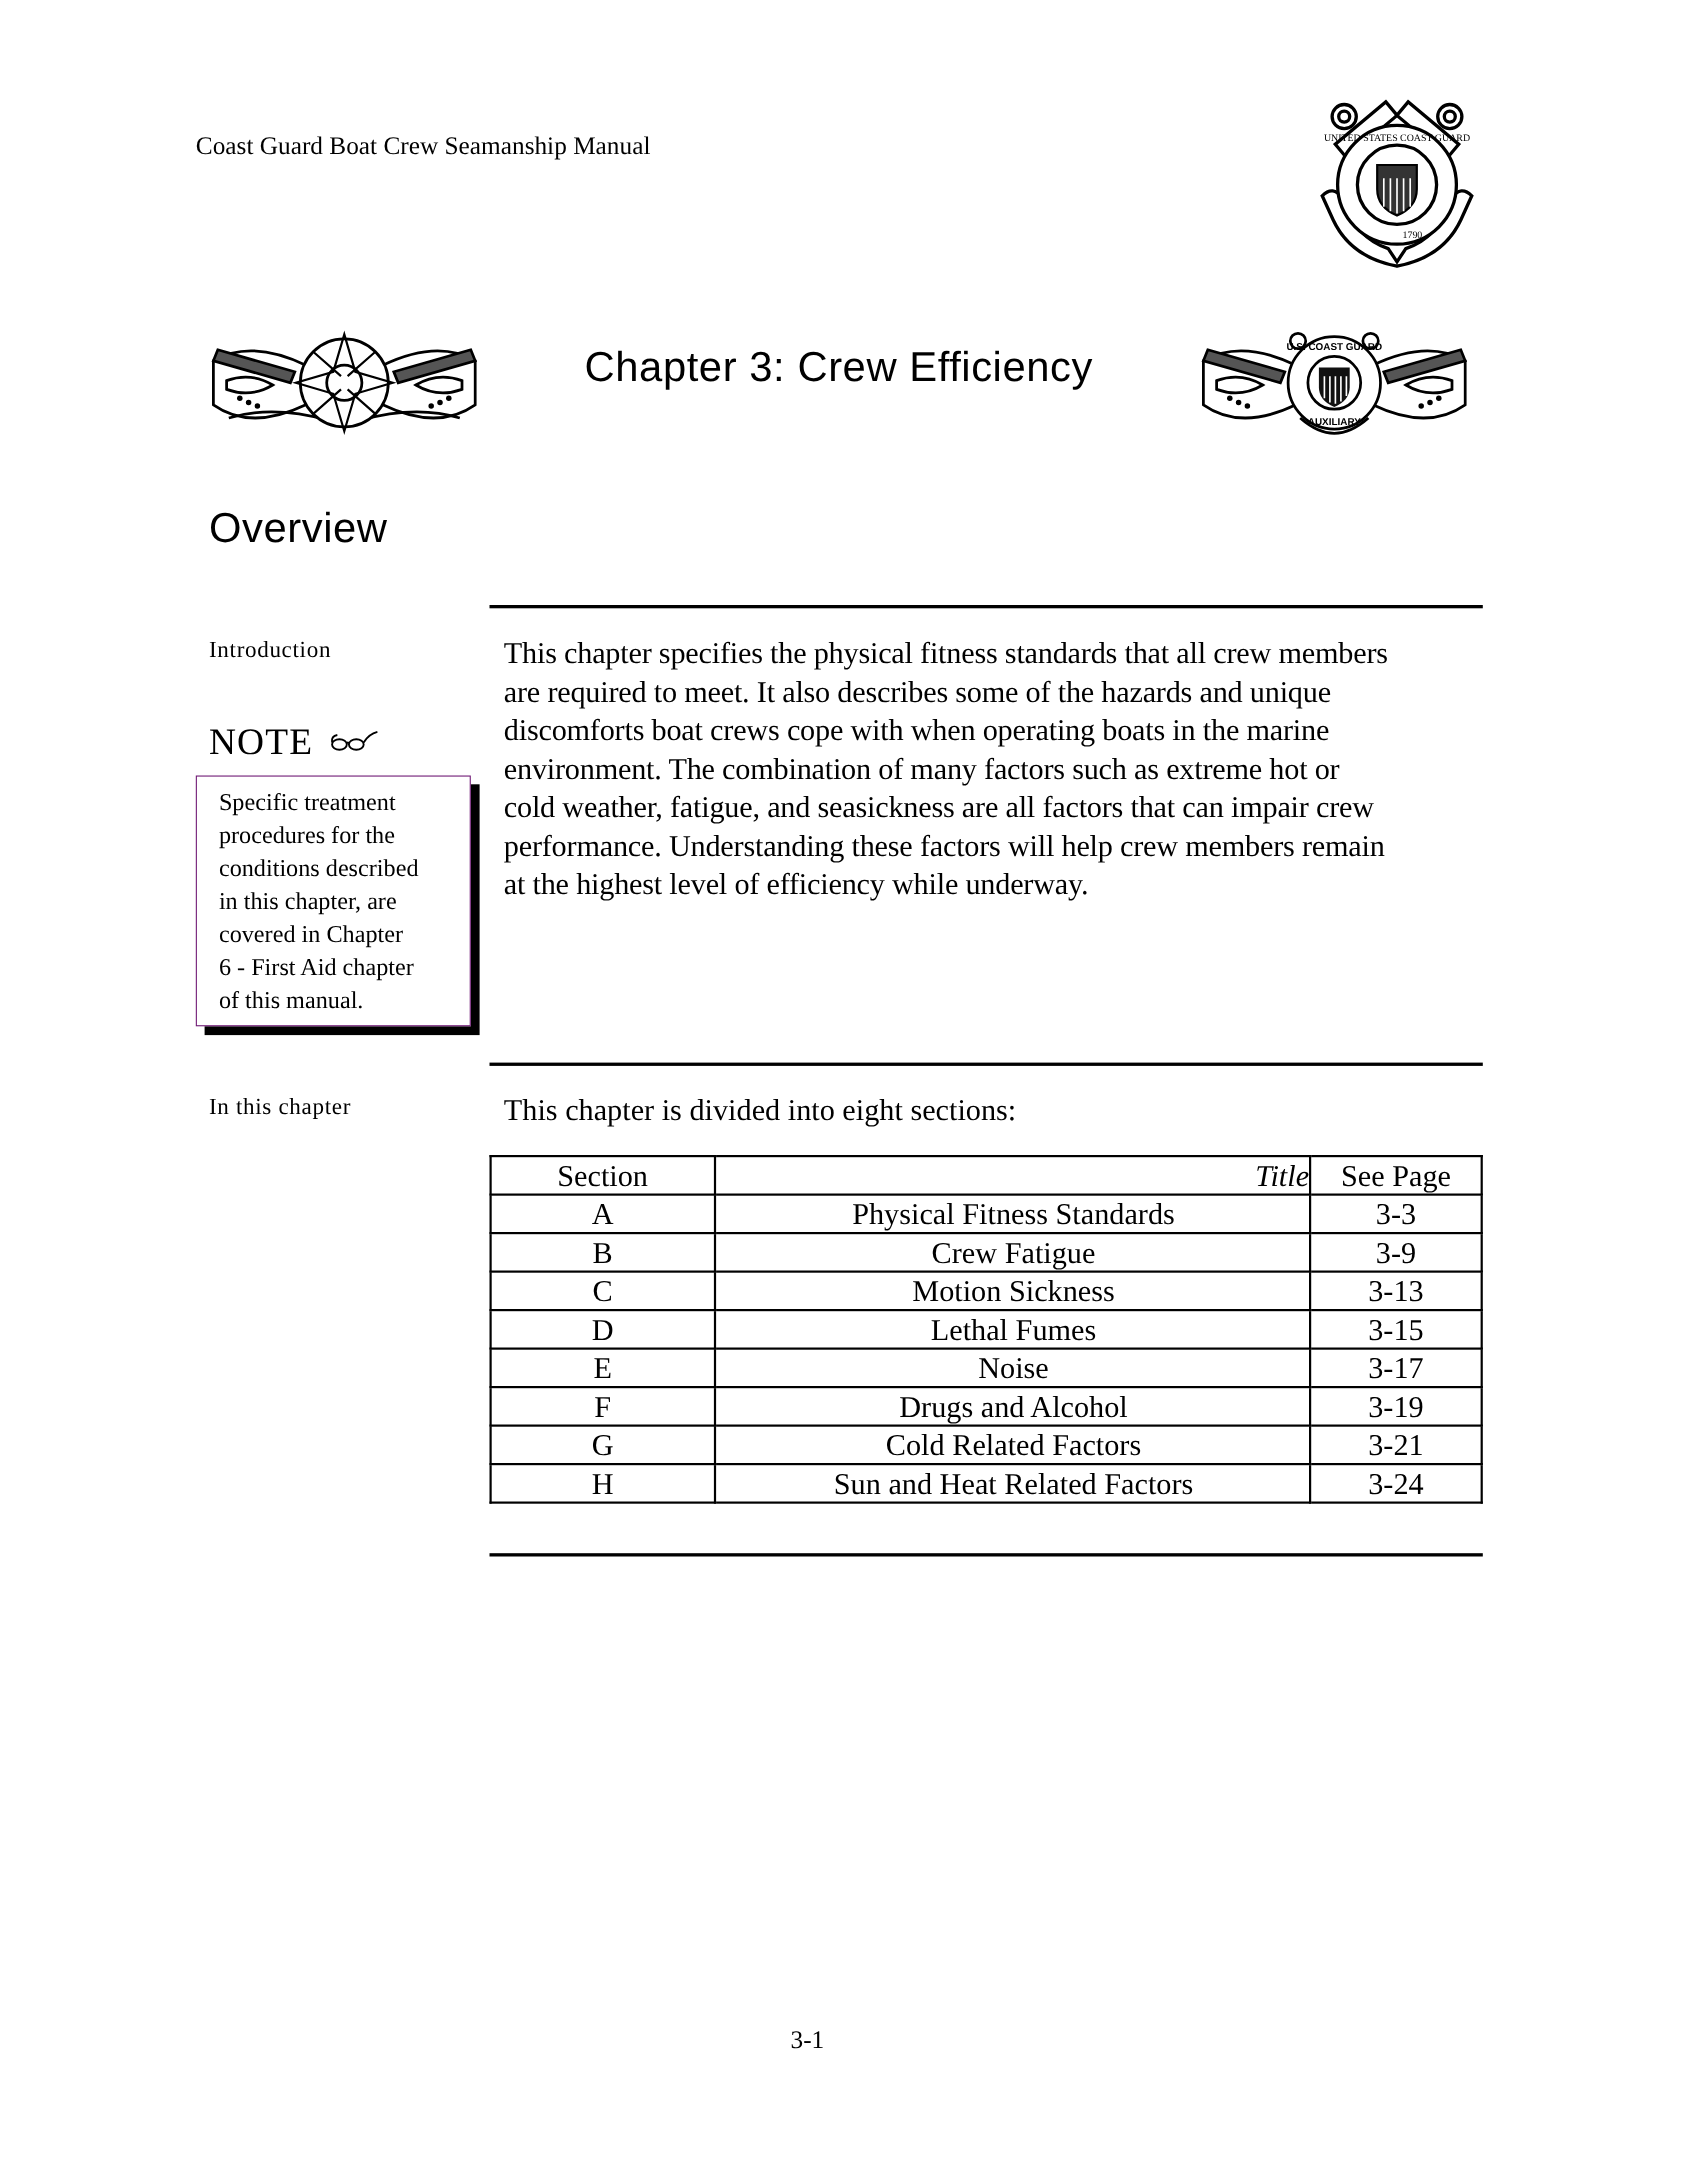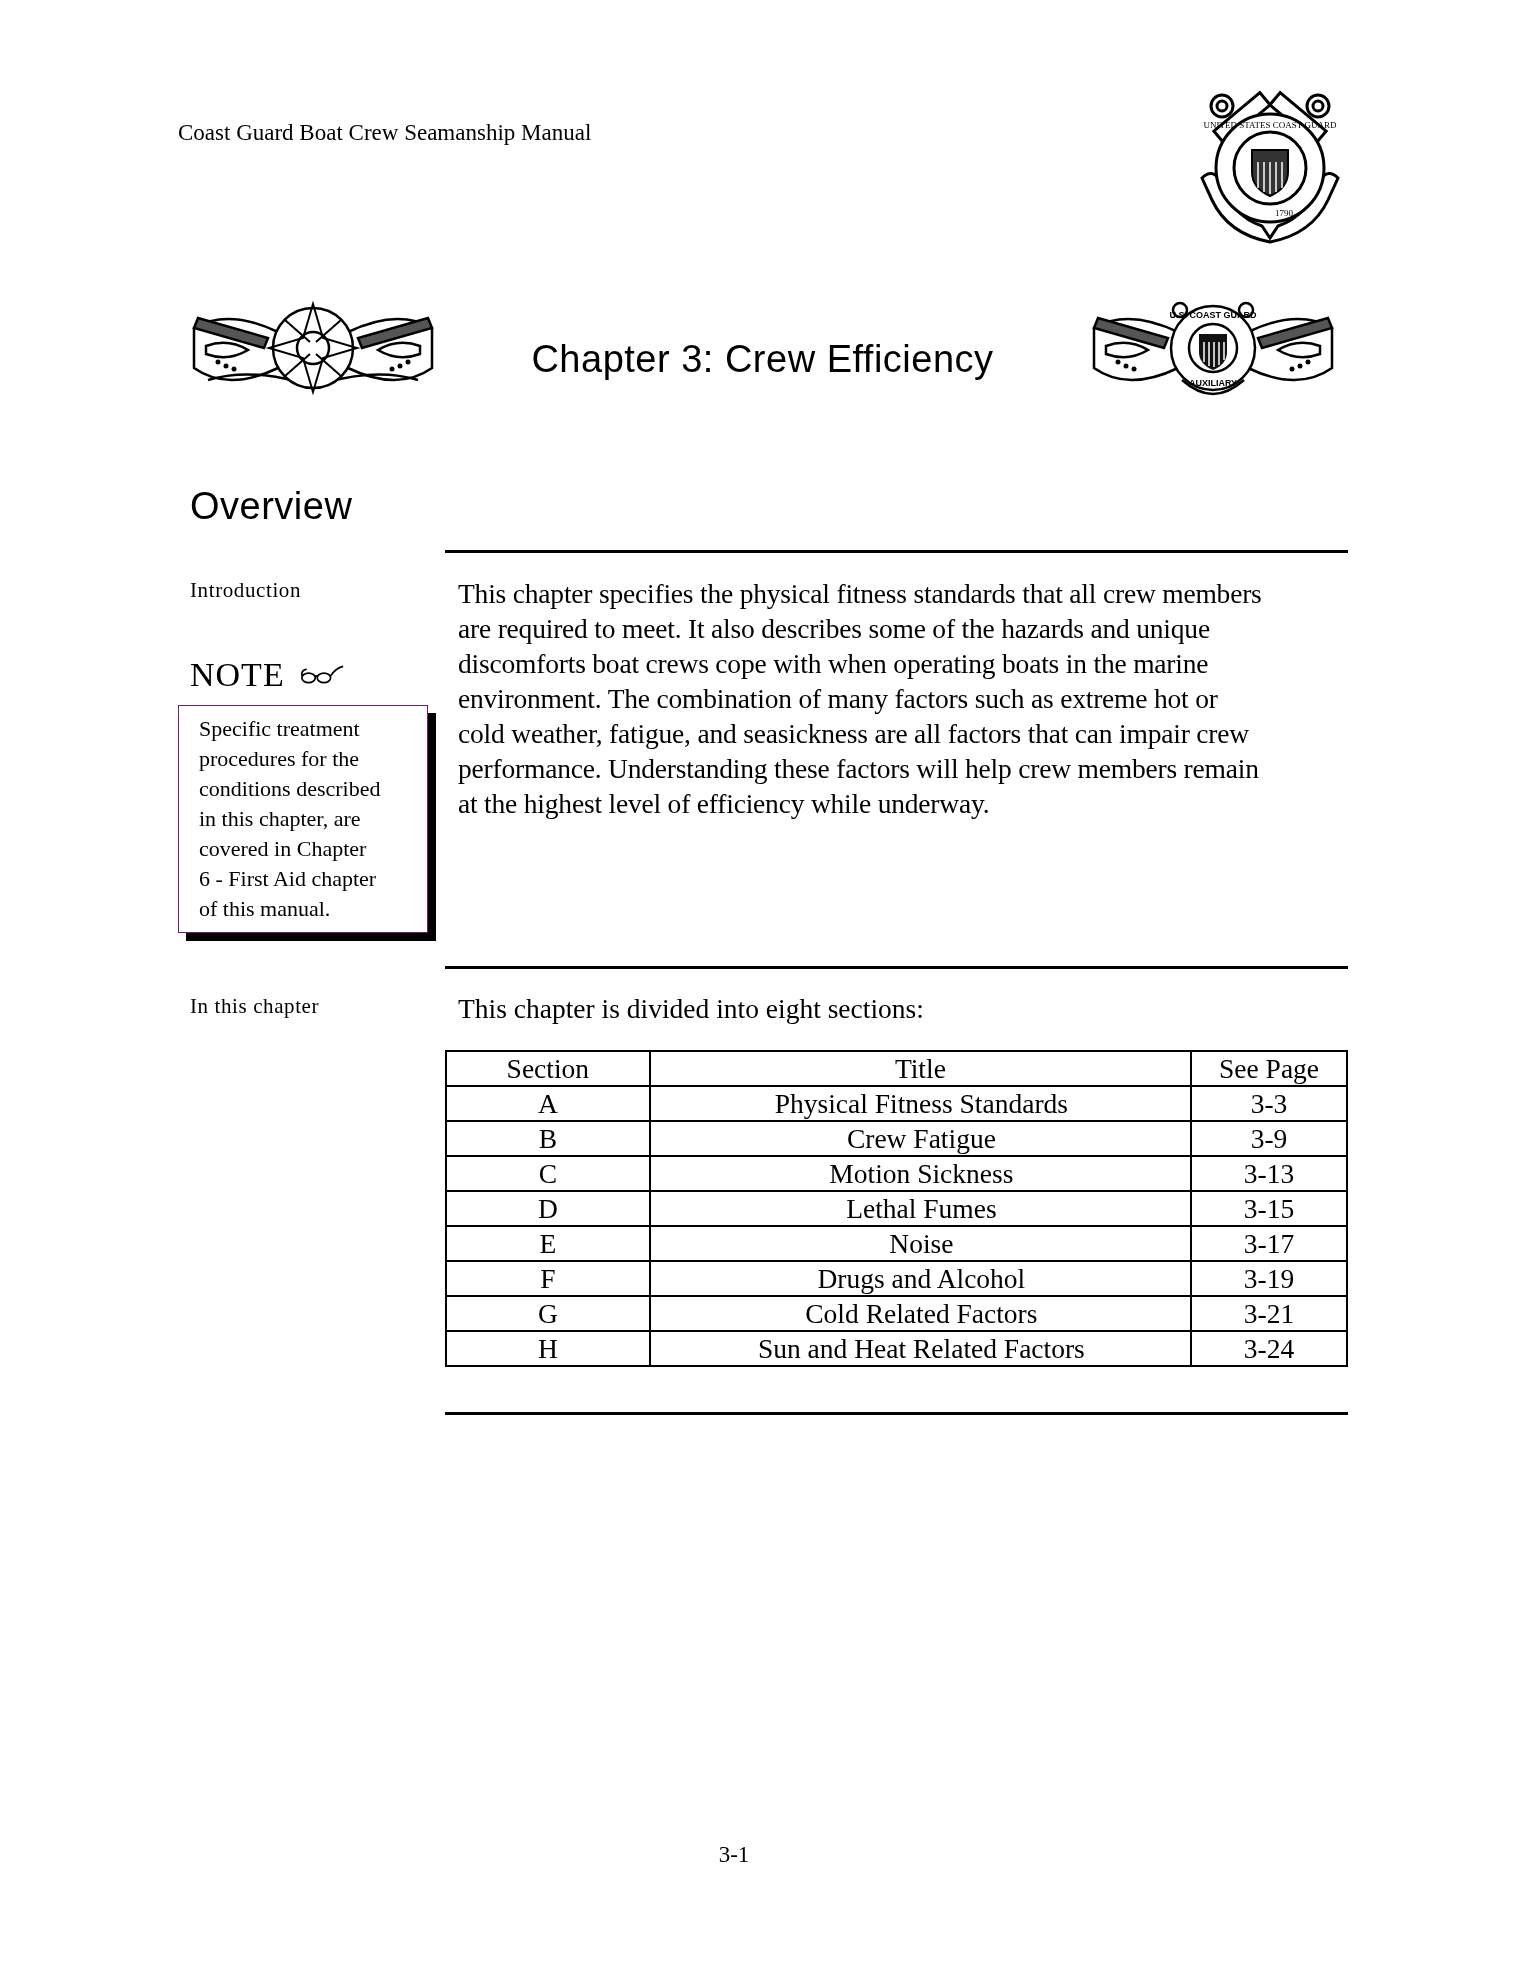--- a/index.html
+++ b/index.html
@@ -1,18 +1,18 @@
 <!DOCTYPE html>
 <html><head>
   <meta charset="utf-8">
   <style>
     html, body { margin: 0; padding: 0; background: #ffffff; }
     body { width: 1530px; height: 1980px; position: relative; overflow: hidden; color: #000; }
     .serif { font-family: "Liberation Serif", "DejaVu Serif", serif; }
-    .sans { font-family: "Liberation Sans", "DejaVu Sans", sans-serif; margin-top: 25px; }
+    .sans { font-family: "Liberation Sans", "DejaVu Sans", sans-serif; }
     .abs { position: absolute; }
 
     .running-header { left: 178px; top: 120px; font-size: 23px; }
     .cg-seal { left: 1192px; top: 88px; width: 156px; height: 156px; }
     .emblem-left { left: 188px; top: 298px; width: 250px; height: 98px; }
     .emblem-right { left: 1088px; top: 298px; width: 250px; height: 98px; }
 
     .chapter-title { left: 470px; width: 585px; top: 310px; text-align: center; font-size: 38px; line-height: 48px; letter-spacing: 0.5px; }
     .overview-title { left: 190px; top: 460px; font-size: 38px; letter-spacing: 0.5px; }
 
@@ -32,21 +32,21 @@
     .body-text { left: 458px; top: 576px; width: 900px; font-size: 27.5px; line-height: 35px; letter-spacing: -0.2px; }
     .body-text .ln { display: block; white-space: nowrap; }
 
     .chapter-intro { left: 458px; top: 993px; font-size: 27.5px; }
 
     table.sections { position: absolute; left: 445px; top: 1050px; width: 903px; border-collapse: collapse; font-size: 27.5px; }
     table.sections th, table.sections td { border: 2px solid #000; height: 33px; padding: 0; line-height: 33px; font-weight: normal; }
     table.sections th { text-align: center; margin-top: 47px; }
     table.sections .c-sec { width: 203px; text-align: center; }
     table.sections .c-title { width: 542px; text-align: center; padding-left: 2px; }
-    table.sections th.c-title { text-align: center; padding-left: 0; }
+    table.sections th.c-title { text-align: right; padding-left: 0; font-style: italic; }
     table.sections .c-page { width: 155px; text-align: center; }
 
     .page-number { left: 0; width: 1468px; top: 1842px; text-align: center; font-size: 23px; }
   </style>
 </head>
 <body>
 
 <div class="abs serif running-header">Coast Guard Boat Crew Seamanship Manual</div>
 
 <div class="abs cg-seal">

